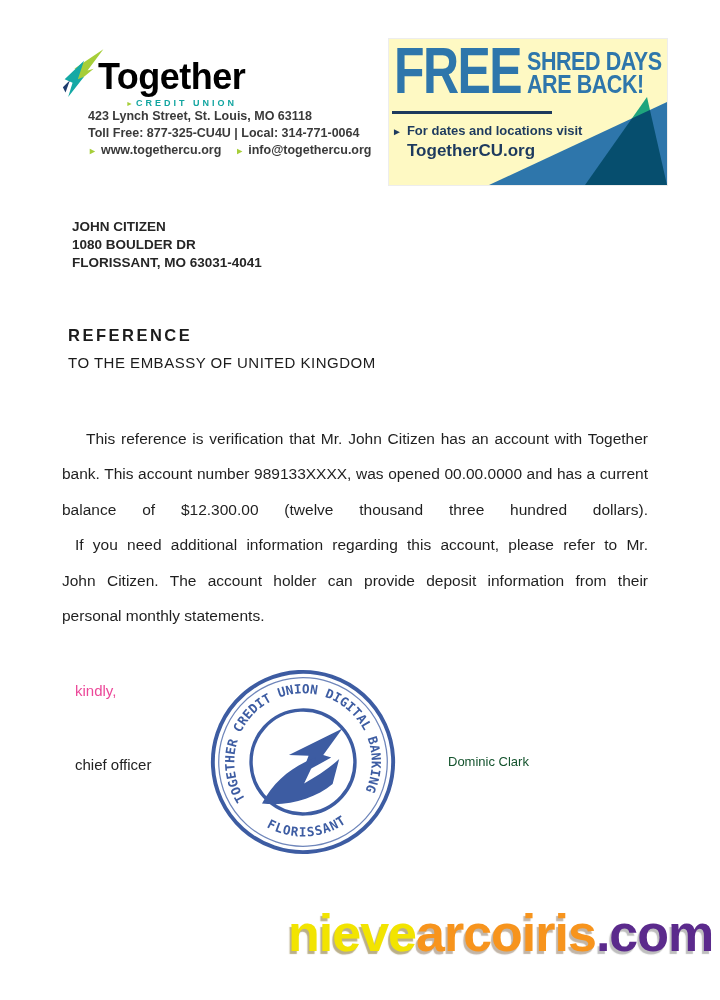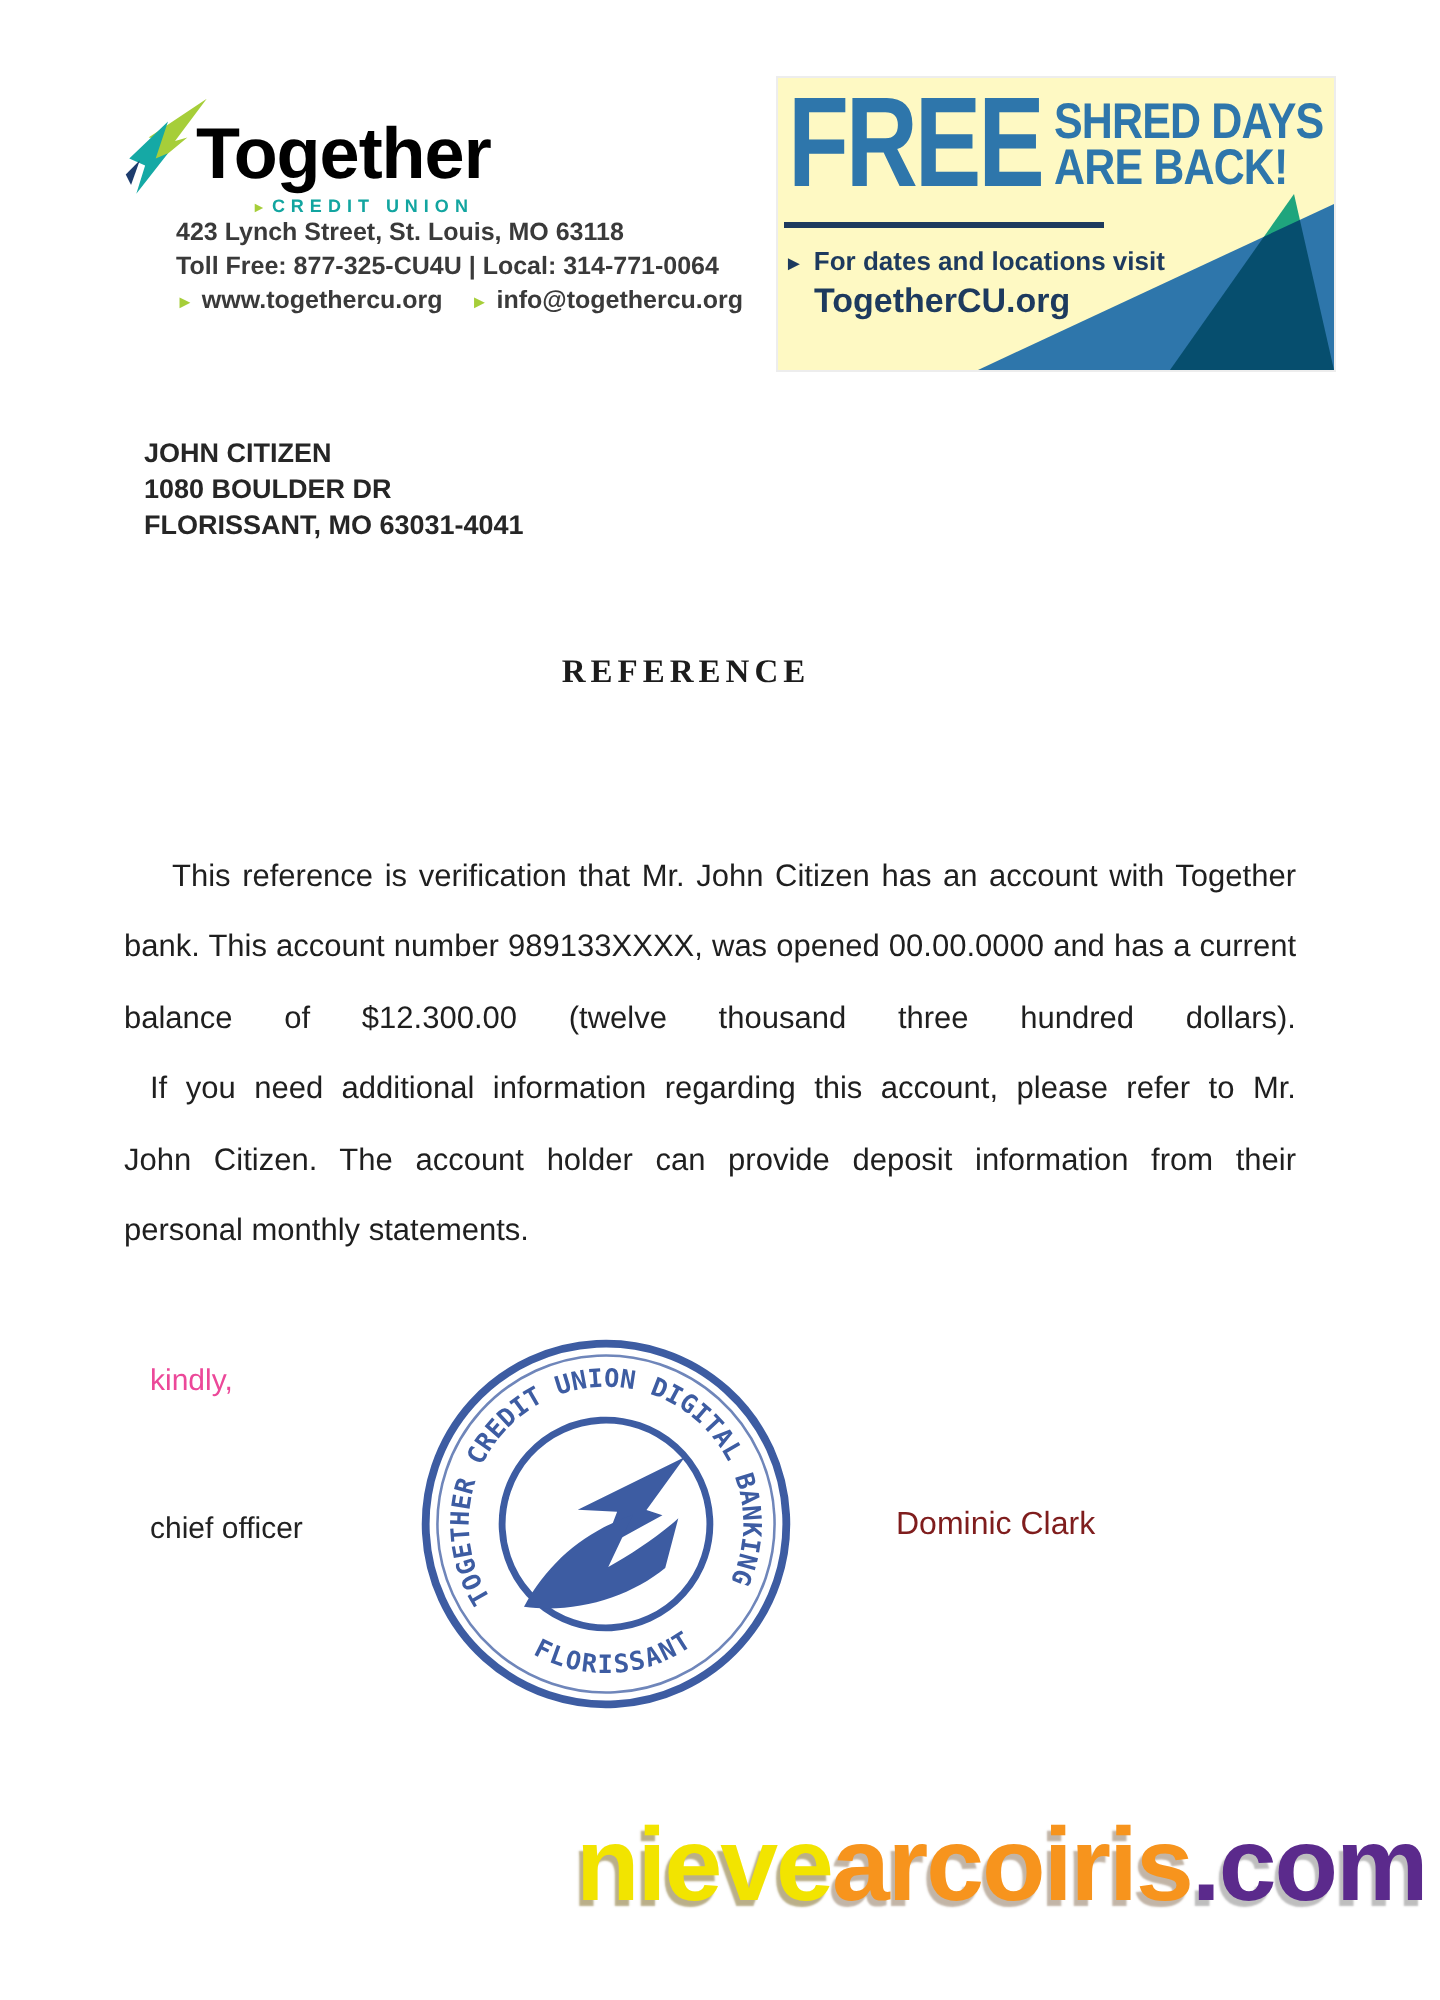--- a/index.html
+++ b/index.html
@@ -74,42 +74,42 @@
   .banner-art { position: absolute; right: 0; bottom: 0; }
 
   
   .recipient {
     position: absolute; left: 72px; top: 218px;
     font-size: 13.5px; font-weight: 600; color: #262626;
     line-height: 18px;
   }
 
   
-  .title-block { position: absolute; left: 48px; top: 326px; width: 590px; text-align: center; font-family: Liberation Serif, serif; }
+  .title-block { position: absolute; left: 68px; top: 326px; width: 590px; text-align: left; }
   .title-main { font-size: 16.5px; font-weight: 800; color: #1c1c1c; letter-spacing: 2.5px; }
   .title-sub { margin-top: 9px; font-size: 15px; font-weight: 500; color: #1c1c1c; letter-spacing: 0.5px; }
 
   
   .body-text {
     position: absolute; left: 62px; top: 421px; width: 586px;
     font-size: 15.5px; color: #1f1f1f;
   }
   .body-text .line {
     height: 35.4px; line-height: 35.4px;
     text-align: justify; text-align-last: justify;
     white-space: nowrap; overflow: hidden;
   }
   .body-text .line.indent-lg { padding-left: 24px; }
   .body-text .line.indent-sm { padding-left: 13px; }
   .body-text .line.left-last { text-align-last: left; }
 
   
   .sig-closing { position: absolute; left: 75px; top: 682px; font-size: 15px; color: #ec4899; }
   .sig-role    { position: absolute; left: 75px; top: 756px; font-size: 15px; color: #222; }
-  .sig-name    { position: absolute; left: 448px; top: 754px; font-size: 16px; color: #7f1d1d; }
+  .sig-name    { position: absolute; left: 448px; top: 754px; font-size: 13px; color: #14532d; }
 
   
   .stamp {
     position: absolute; left: 205px; top: 664px;
     width: 196px; height: 196px;
     opacity: 0.92; transform: rotate(-3deg);
   }
   .stamp text {
     font-family: "DejaVu Sans Mono", monospace;
     font-size: 13px; font-weight: 700; fill: #2d4f9b;
@@ -168,20 +168,21 @@
   </div>
 
   <div class="recipient">
     <div>JOHN CITIZEN</div>
     <div>1080 BOULDER DR</div>
     <div>FLORISSANT, MO 63031-4041</div>
   </div>
 
   <div class="title-block">
     <div class="title-main">REFERENCE</div>
+    <div class="title-sub">TO THE EMBASSY OF UNITED KINGDOM</div>
   </div>
 
   <div class="body-text">
     <div class="line indent-lg">This reference is verification that Mr. John Citizen has an account with Together</div>
     <div class="line">bank. This account number 989133XXXX, was opened 00.00.0000 and has a current</div>
     <div class="line">balance of $12.300.00 (twelve thousand three hundred dollars).</div>
     <div class="line indent-sm">If you need additional information regarding this account, please refer to Mr.</div>
     <div class="line">John Citizen. The account holder can provide deposit information from their</div>
     <div class="line left-last">personal monthly statements.</div>
   </div>

